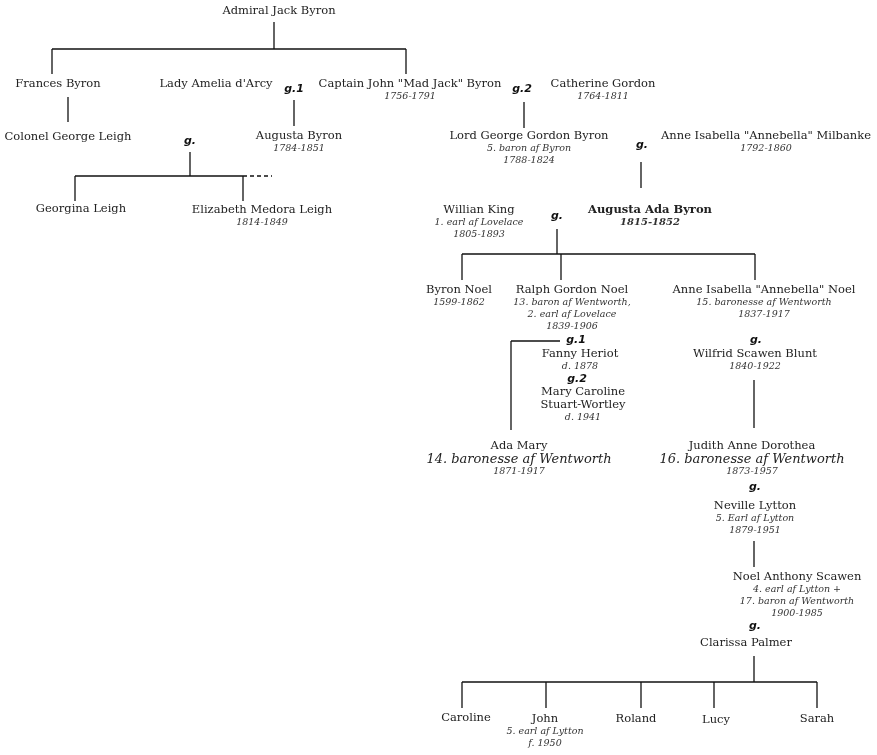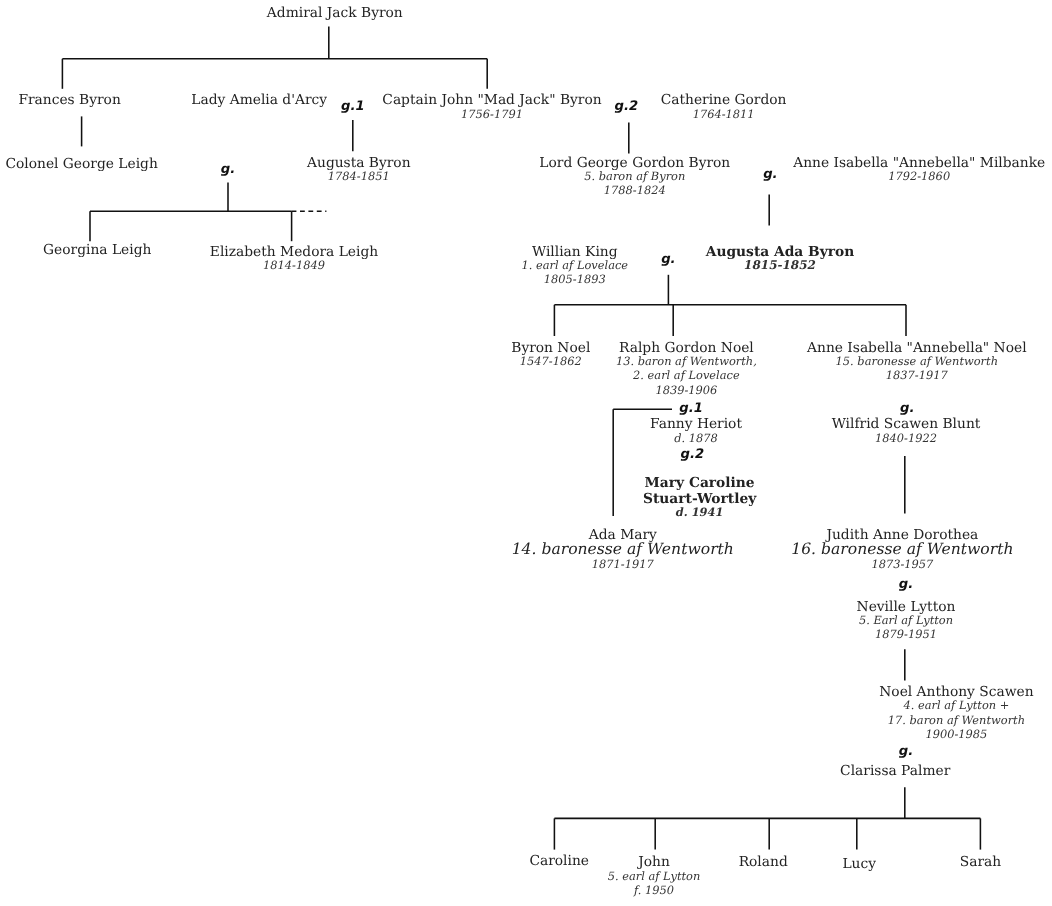--- a/index.html
+++ b/index.html
@@ -98,59 +98,59 @@
 </div>
 <div class="m" style="left:642px;top:138px;">g.</div>
 <div class="n" style="left:766px;top:129px;">
   <span class="nm">Anne Isabella "Annebella" Milbanke</span>
   <span class="sub">1792-1860</span>
 </div>
 
 <div class="n" style="left:81px;top:202px;">
   <span class="nm">Georgina Leigh</span>
 </div>
-<div class="n" style="left:245px;top:203px;">
+<div class="n" style="left:262px;top:203px;">
   <span class="nm">Elizabeth Medora Leigh</span>
   <span class="sub">1814-1849</span>
 </div>
 
 <div class="n" style="left:479px;top:203px;">
   <span class="nm">Willian King</span>
   <span class="sub">1. earl af Lovelace</span>
   <span class="sub">1805-1893</span>
 </div>
 <div class="m" style="left:557px;top:209px;">g.</div>
 <div class="n bold" style="left:650px;top:203px;">
   <span class="nm">Augusta Ada Byron</span>
   <span class="sub">1815-1852</span>
 </div>
 
 <div class="n" style="left:459px;top:283px;">
   <span class="nm">Byron Noel</span>
-  <span class="sub">1547-1862</span>
+  <span class="sub">1599-1862</span>
 </div>
 <div class="n" style="left:572px;top:283px;">
   <span class="nm">Ralph Gordon Noel</span>
   <span class="sub">13. baron af Wentworth,</span>
   <span class="sub">2. earl af Lovelace</span>
   <span class="sub">1839-1906</span>
 </div>
 <div class="n" style="left:764px;top:283px;">
   <span class="nm">Anne Isabella "Annebella" Noel</span>
   <span class="sub">15. baronesse af Wentworth</span>
   <span class="sub">1837-1917</span>
 </div>
 
 <div class="m" style="left:576px;top:333px;">g.1</div>
 <div class="n" style="left:580px;top:347px;">
   <span class="nm">Fanny Heriot</span>
   <span class="sub">d. 1878</span>
 </div>
 <div class="m" style="left:577px;top:372px;">g.2</div>
-<div class="n" style="left:583px;top:396px;font-weight:bold;">
+<div class="n" style="left:583px;top:385px;">
   <span class="nm">Mary Caroline</span>
   <span class="nm">Stuart-Wortley</span>
   <span class="sub">d. 1941</span>
 </div>
 
 <div class="m" style="left:756px;top:333px;">g.</div>
 <div class="n" style="left:755px;top:347px;">
   <span class="nm">Wilfrid Scawen Blunt</span>
   <span class="sub">1840-1922</span>
 </div>

